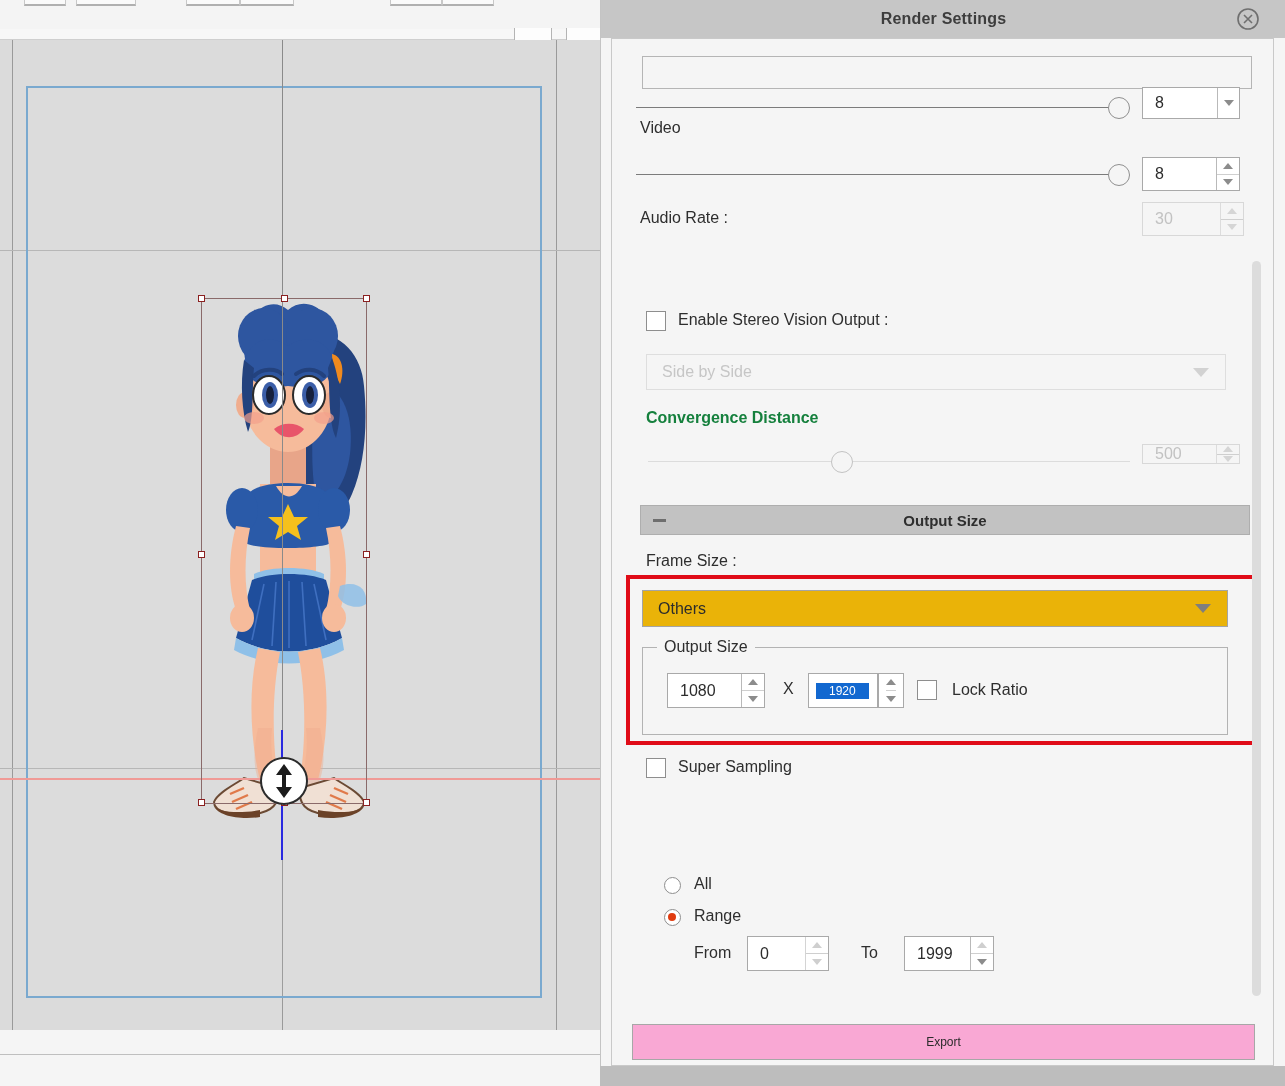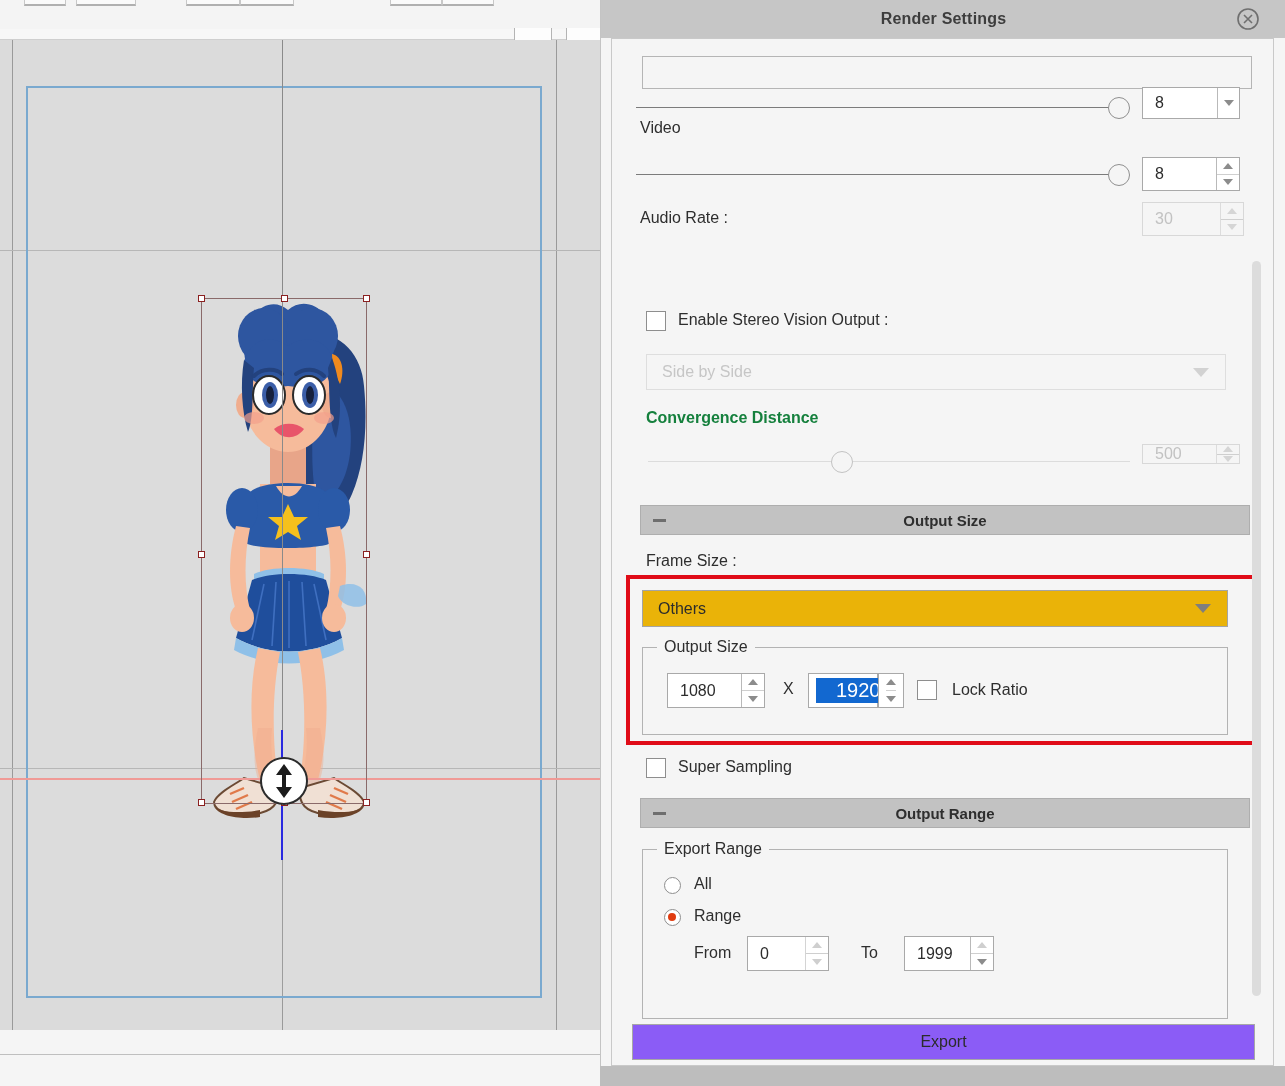--- a/index.html
+++ b/index.html
@@ -264,34 +264,34 @@
     width: 9px; height: 960px; background: transparent;
   }
   #dlg-scroll-thumb {
     position: absolute; left: 0; width: 9px; border-radius: 5px;
     background: #dcdcdc;
   }
 
   
   #export-btn {
     position: absolute; left: 20px; width: 623px; height: 36px;
-    border: 1px solid #a7a7a7; background: #8b5cf6;
+    border: 1px solid #a7a7a7; background: #f9a8d4;
     display: flex; align-items: center; justify-content: center;
-    font-size: 16px; color: #2b2b2b; cursor: pointer; box-sizing: border-box;
+    font-size: 12px; color: #2b2b2b; cursor: pointer; box-sizing: border-box;
   }
 
   
   .selfield {
     position: absolute; border: 1px solid #a9a9a9; background: #ffffff;
     box-sizing: border-box; display: flex; align-items: center;
     padding-left: 7px;
   }
   .selfield .hl {
-    background: #1268d0; color: #ffffff; font-size: 20px;
-    padding: 1px 20px;
+    background: #1268d0; color: #ffffff; font-size: 12px;
+    padding: 1px 13px;
   }
 
   #bottom-bar {
     position: absolute; left: 600px; top: 1066px; width: 685px; height: 20px;
     background: #bdbdbd;
   }
   #bottom-left-bar {
     position: absolute; left: 0; top: 1070px; width: 600px; height: 16px;
     background: #f5f5f5;
   }
@@ -583,28 +583,21 @@
             <span class="tri-dn"></span>
           </div>
       </div>
 
       <div class="cbox" style="left:305px;top:641px;"></div>
       <div class="fld-label" style="left:340px;top:642px;">Lock Ratio</div>
 
       <div class="cbox" style="left:34px;top:719px;"></div>
       <div class="fld-label" style="left:66px;top:719px;">Super Sampling</div>
 
-      <div class="section-head gray" style="top:759px;">
-        <span class="minus"></span>
-        <span>Output Range</span>
-      </div>
-
-      <div class="groupbox" style="left:30px;top:810px;width:586px;height:170px;">
-        <span class="legend">Export Range</span>
-      </div>
+
 
       <div class="radio" style="left:52px;top:838px;"></div>
       <div class="fld-label" style="left:82px;top:836px;">All</div>
 
       <div class="radio on" style="left:52px;top:870px;"></div>
       <div class="fld-label" style="left:82px;top:868px;">Range</div>
 
       <div class="fld-label" style="left:82px;top:905px;">From</div>
       <div class="spin" style="left:135px;top:897px;width:82px;height:35px;">
         <div class="val">0</div>

